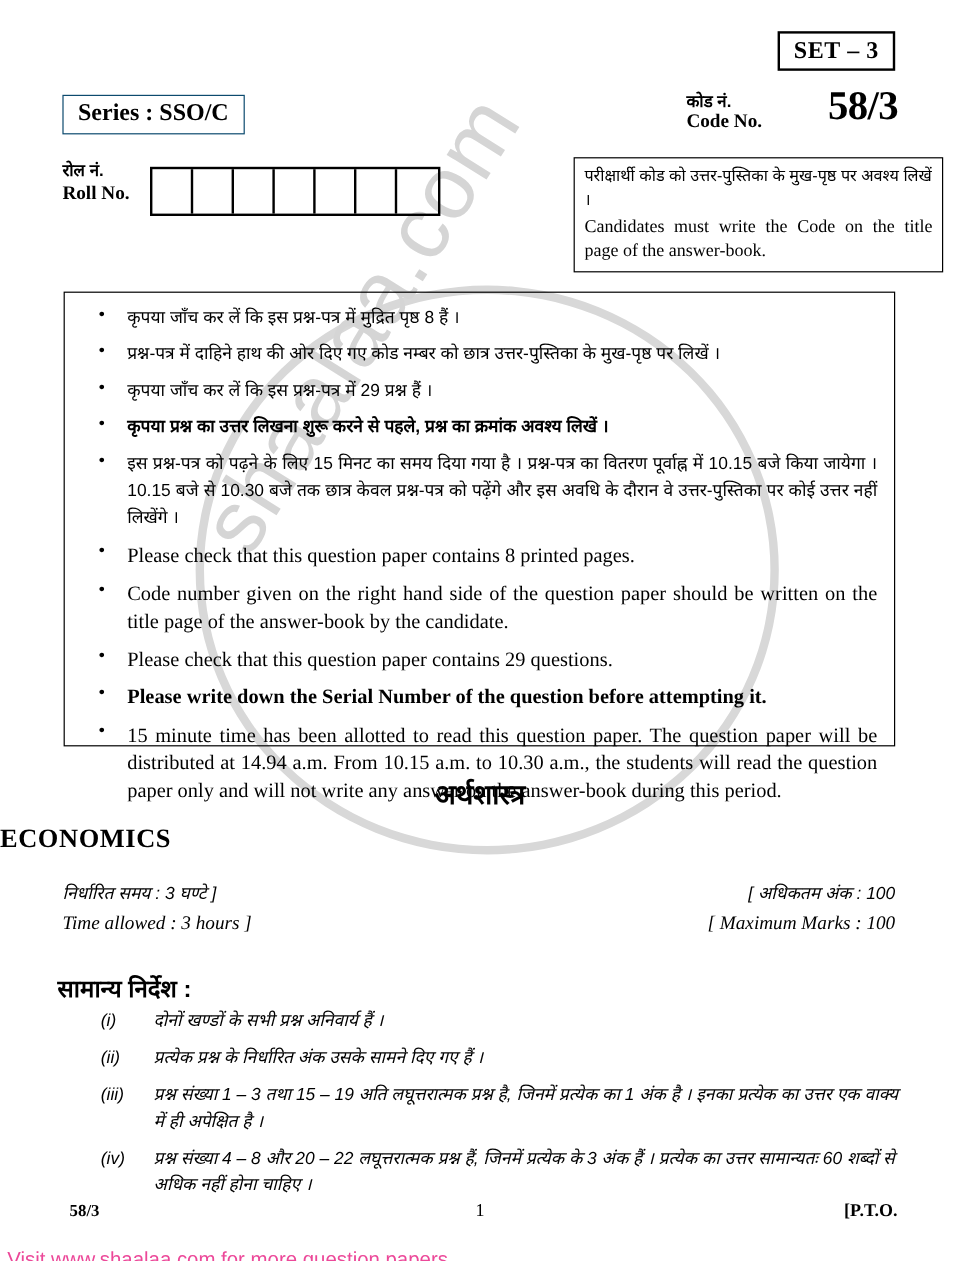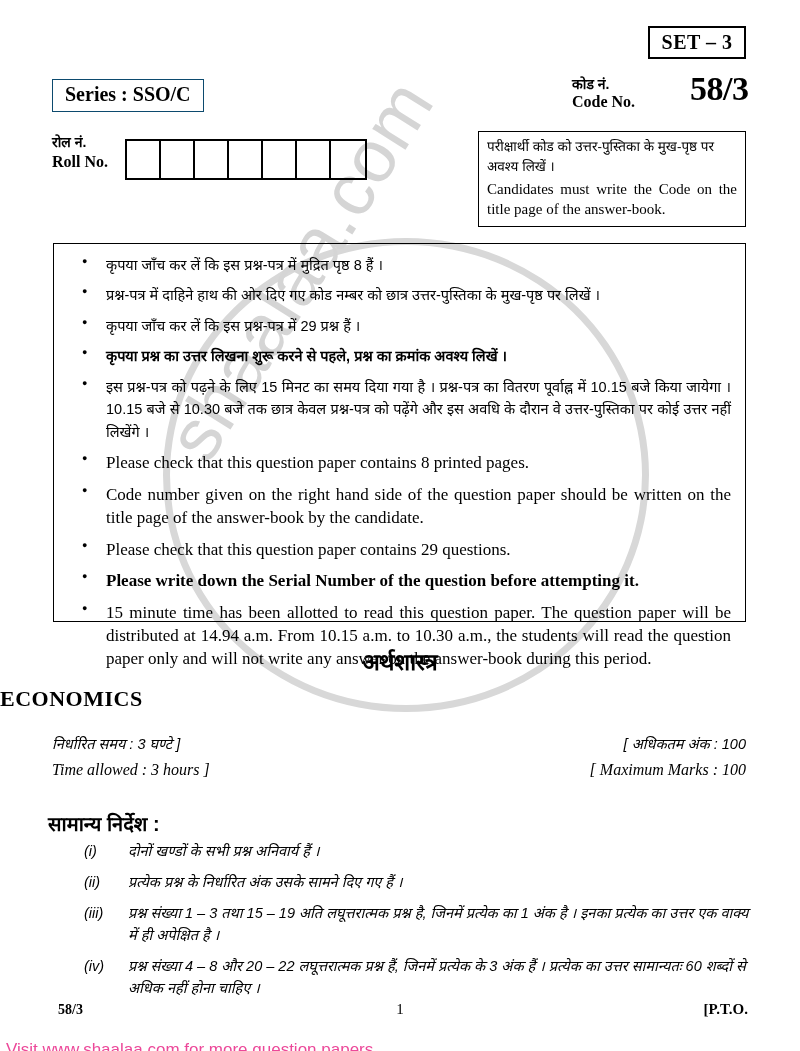--- a/index.html
+++ b/index.html
@@ -145,21 +145,21 @@
     border-right: 2px solid #000;
     box-sizing: border-box;
   }
   .roll-cell:last-child { border-right: none; }
 
   
   .cand-box {
     position: absolute;
     left: 478px;
     top: 131px;
-    width: 268px;
+    width: 308px;
     border: 1.5px solid #000;
     box-sizing: border-box;
     padding: 5px 8px 6px 8px;
   }
   .cand-box .hi {
     font-family: "Liberation Sans", "DejaVu Sans", sans-serif;
     font-size: 13.5px;
     line-height: 1.45;
     margin-bottom: 4px;
   }

